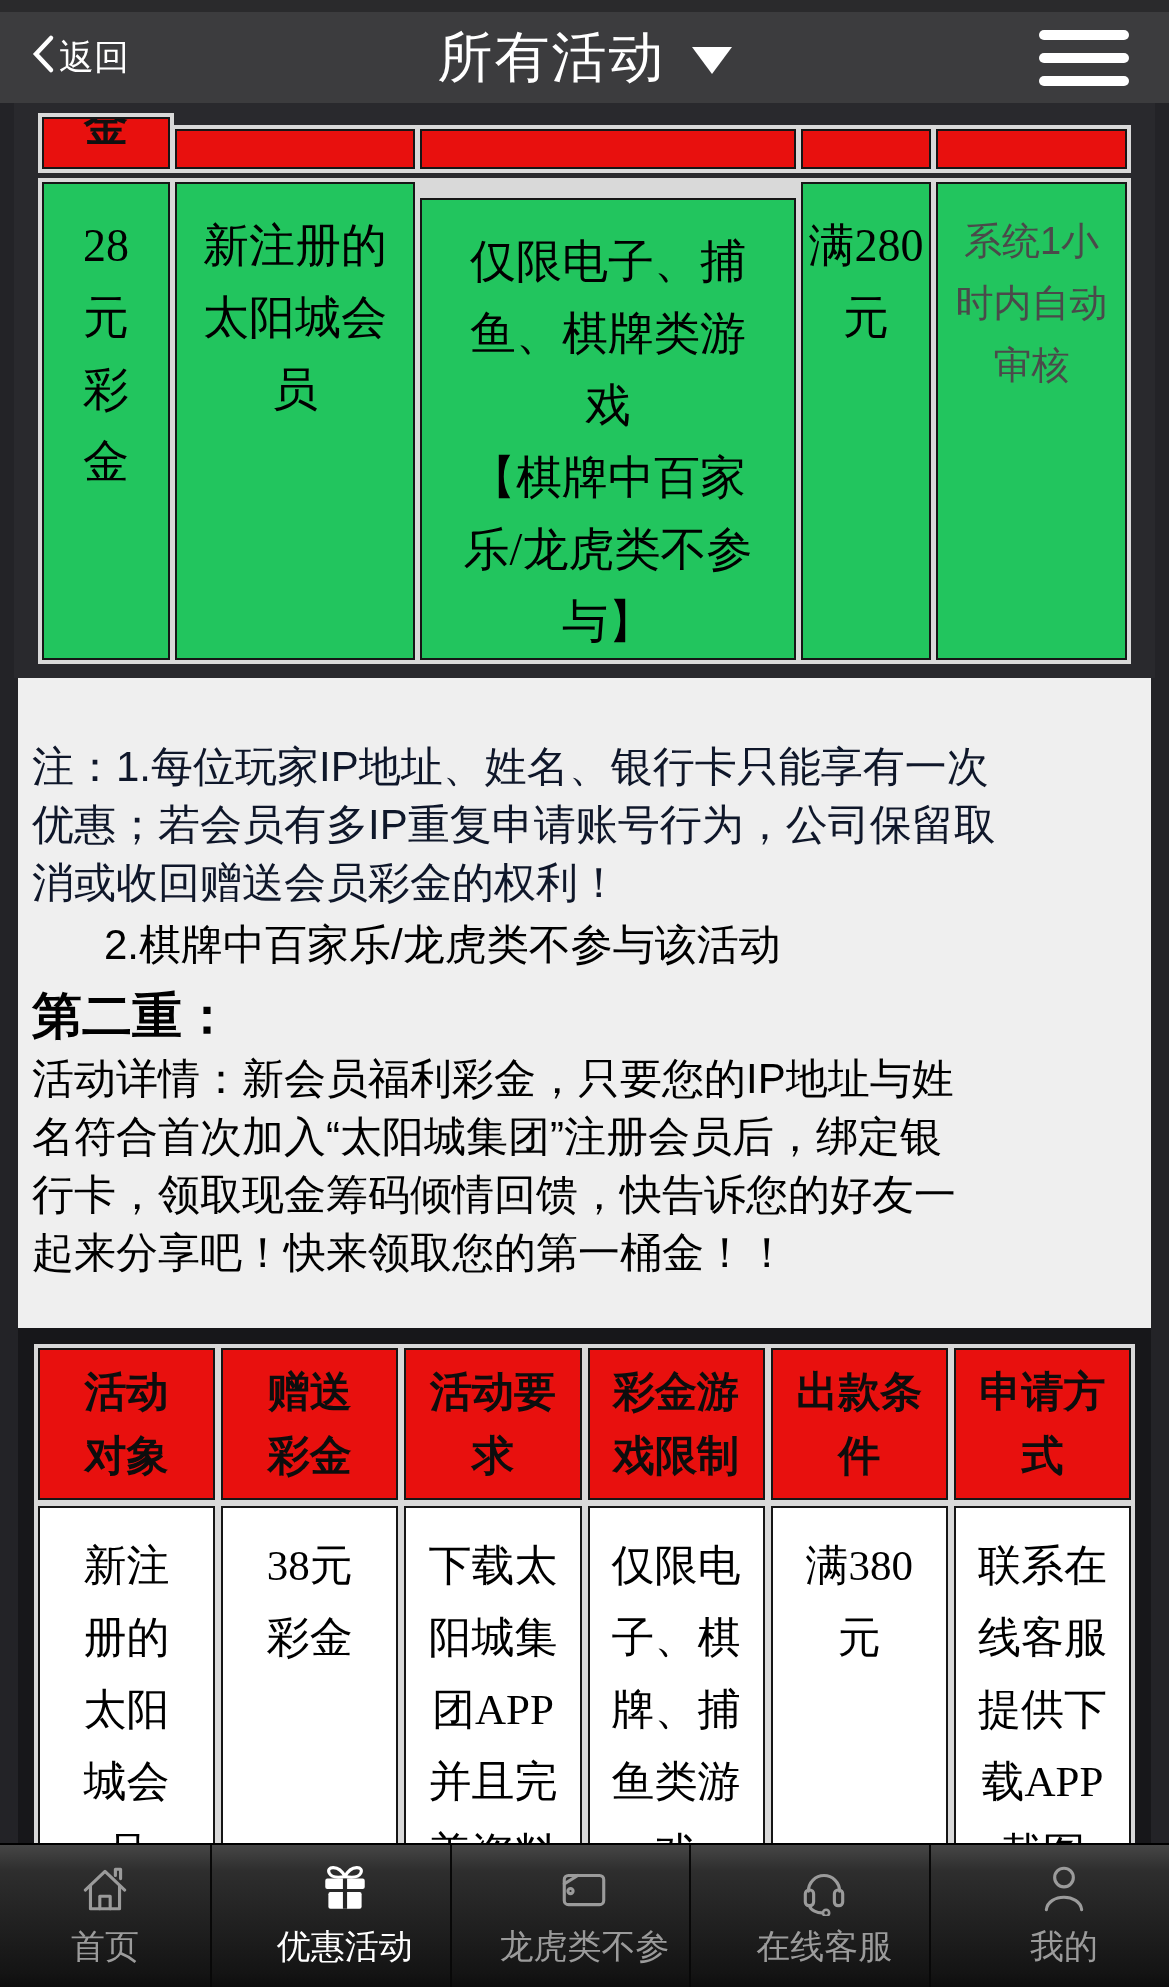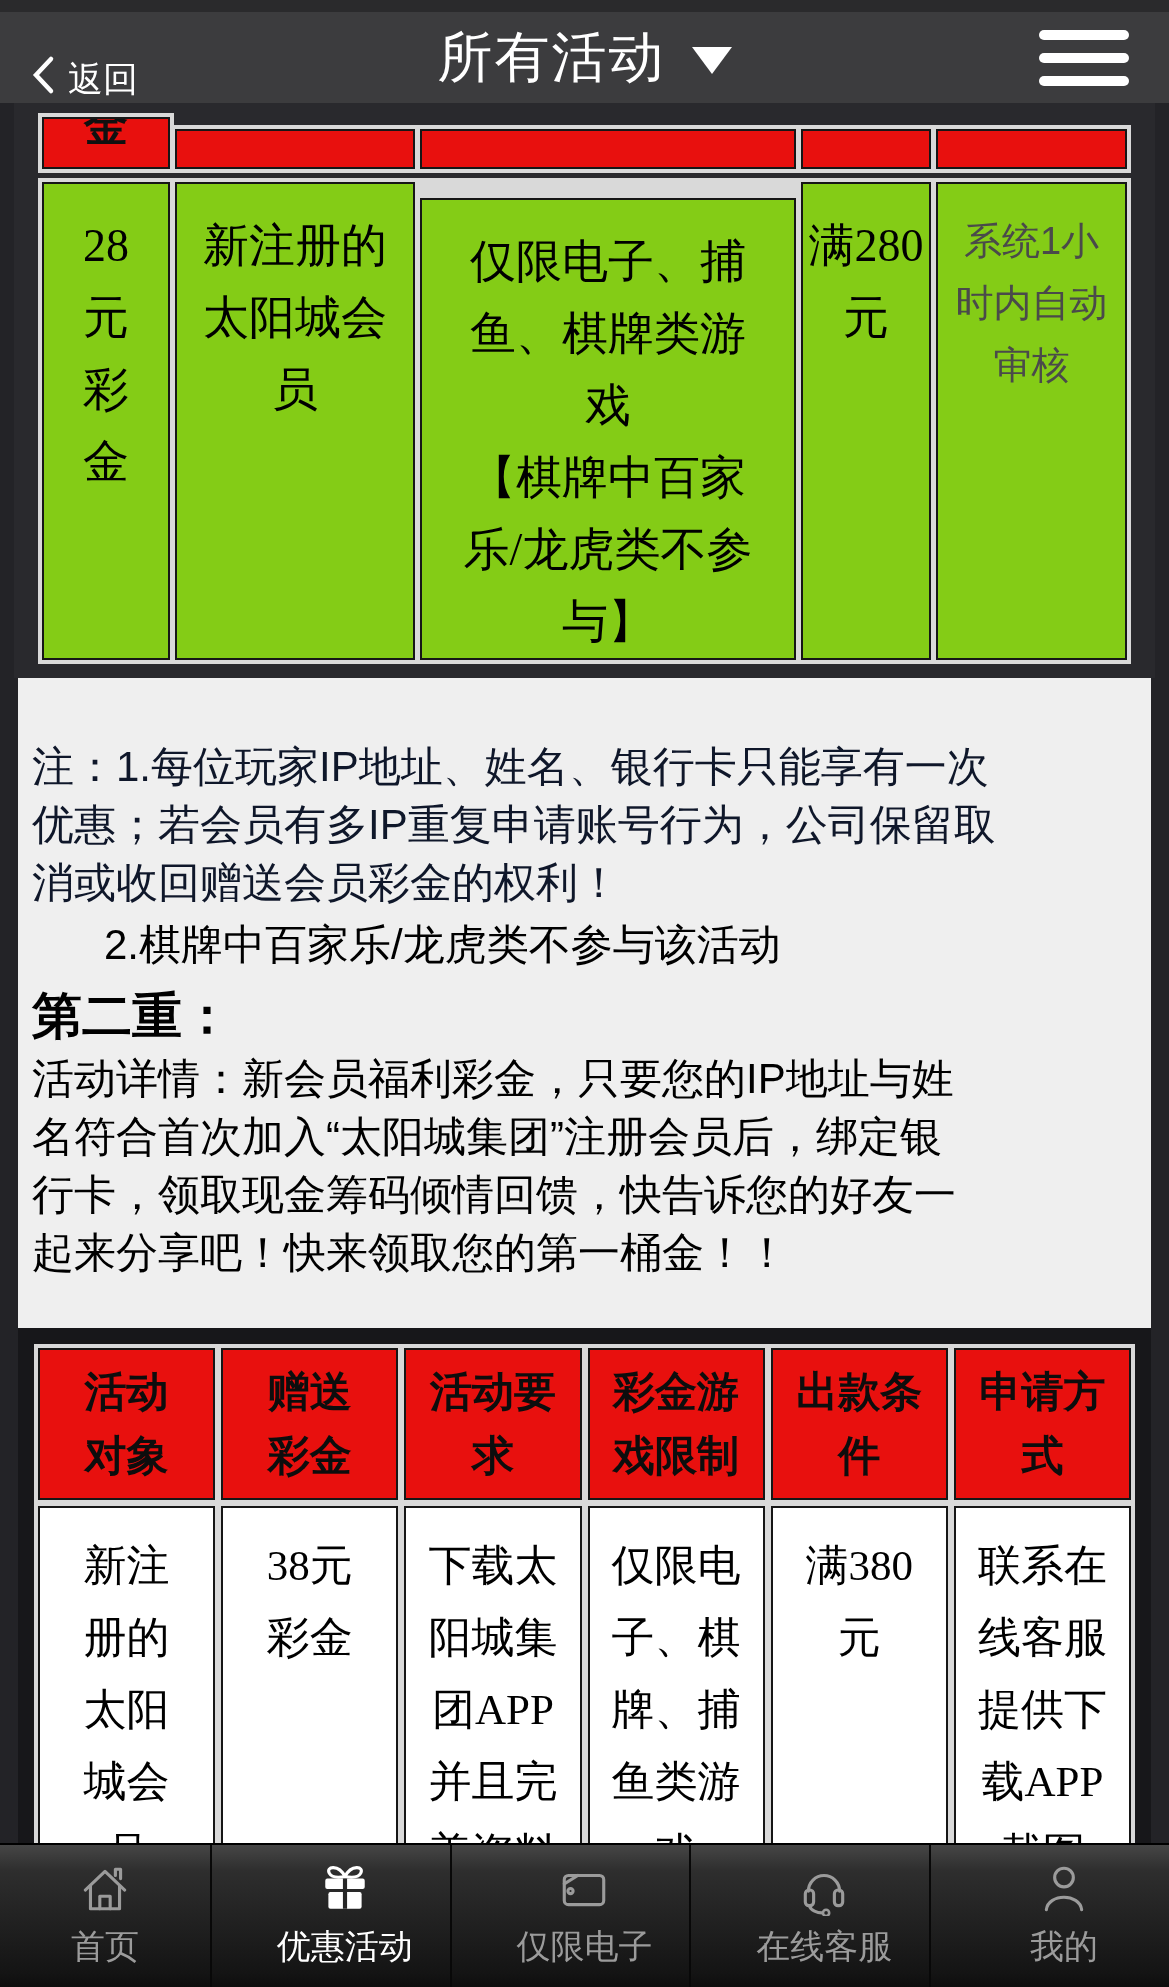--- a/index.html
+++ b/index.html
@@ -10,21 +10,21 @@
     -webkit-font-smoothing:antialiased;
   }
   .pre{white-space:pre-line;}
 
   
   .appbar{
     height:91px;border-top:12px solid #2a2a2c;background:#3c3c3e;
     position:relative;display:flex;align-items:center;justify-content:center;
   }
   .back{
-    position:absolute;left:30px;top:0;height:91px;display:flex;align-items:flex-end;gap:12px;
+    position:absolute;left:30px;top:0;height:91px;display:flex;align-items:center;gap:3px;
     color:#fff;font-size:35px;cursor:pointer;
   }
   .title-wrap{display:flex;align-items:center;gap:26px;cursor:pointer;}
   .title{color:#fff;font-size:55px;letter-spacing:2px;}
   .tri-down{
     width:0;height:0;border-left:20px solid transparent;border-right:20px solid transparent;
     border-top:27px solid #ffffff;margin-top:6px;
   }
   .burger{
     position:absolute;right:40px;top:0;height:91px;display:flex;flex-direction:column;
@@ -41,21 +41,21 @@
     background:#e8100e;height:40px;box-shadow:0 0 0 4px #d9d9d9;
     display:flex;justify-content:center;overflow:hidden;
   }
   .hcell.tall{height:52px;}
   .hfrag{
     font-weight:700;font-size:44px;color:#101010;line-height:44px;margin-top:-16px;
     font-family:"Liberation Sans","DejaVu Sans",sans-serif;
   }
   .t1-bodywrap{background:#d9d9d9;padding:4px;margin-top:9px;}
   .bcell{
-    background:#84cc16;min-height:426px;display:flex;justify-content:center;align-items:flex-start;
+    background:#22c55e;min-height:426px;display:flex;justify-content:center;align-items:flex-start;
     text-align:center;padding-top:26px;color:#000;
     font-family:"Liberation Serif","DejaVu Serif",serif;
     font-size:46px;line-height:72px;
   }
   .w1{width:128px;} .w2{width:240px;} .w3{width:376px;margin-top:16px;} .w4{width:130px;} .w5{width:191px;}
   .bcell.review{
     font-family:"Liberation Sans","DejaVu Sans",sans-serif;
     font-size:38px;line-height:62px;color:#4a4a4a;
   }
 
@@ -240,21 +240,21 @@
   </div>
 
   <div class="tab">
     <span>
       <svg width="54" height="54" viewBox="0 0 52 52" stroke="currentColor" fill="none" stroke-width="3" stroke-linejoin="round" stroke-linecap="round">
         <rect x="7" y="13" width="38" height="28" rx="4"></rect>
         <path d="M7 21 L20 13"></path>
         <circle cx="13" cy="28" r="2.5"></circle>
       </svg>
     </span>
-    <span class="lbl">仅限电子</span>
+    <span class="lbl">龙虎类不参</span>
   </div>
 
   <div class="tab">
     <span>
       <svg width="54" height="54" viewBox="0 0 52 52" stroke="currentColor" fill="none" stroke-width="3" stroke-linejoin="round" stroke-linecap="round">
         <path d="M11 28 a15 15 0 0 1 30 0"></path>
         <rect x="8" y="27" width="8" height="15" rx="3.5"></rect>
         <rect x="36" y="27" width="8" height="15" rx="3.5"></rect>
         <path d="M12 42 c1 5 8 7 12 7"></path>
         <circle cx="28" cy="49" r="3" stroke-width="2.5"></circle>

